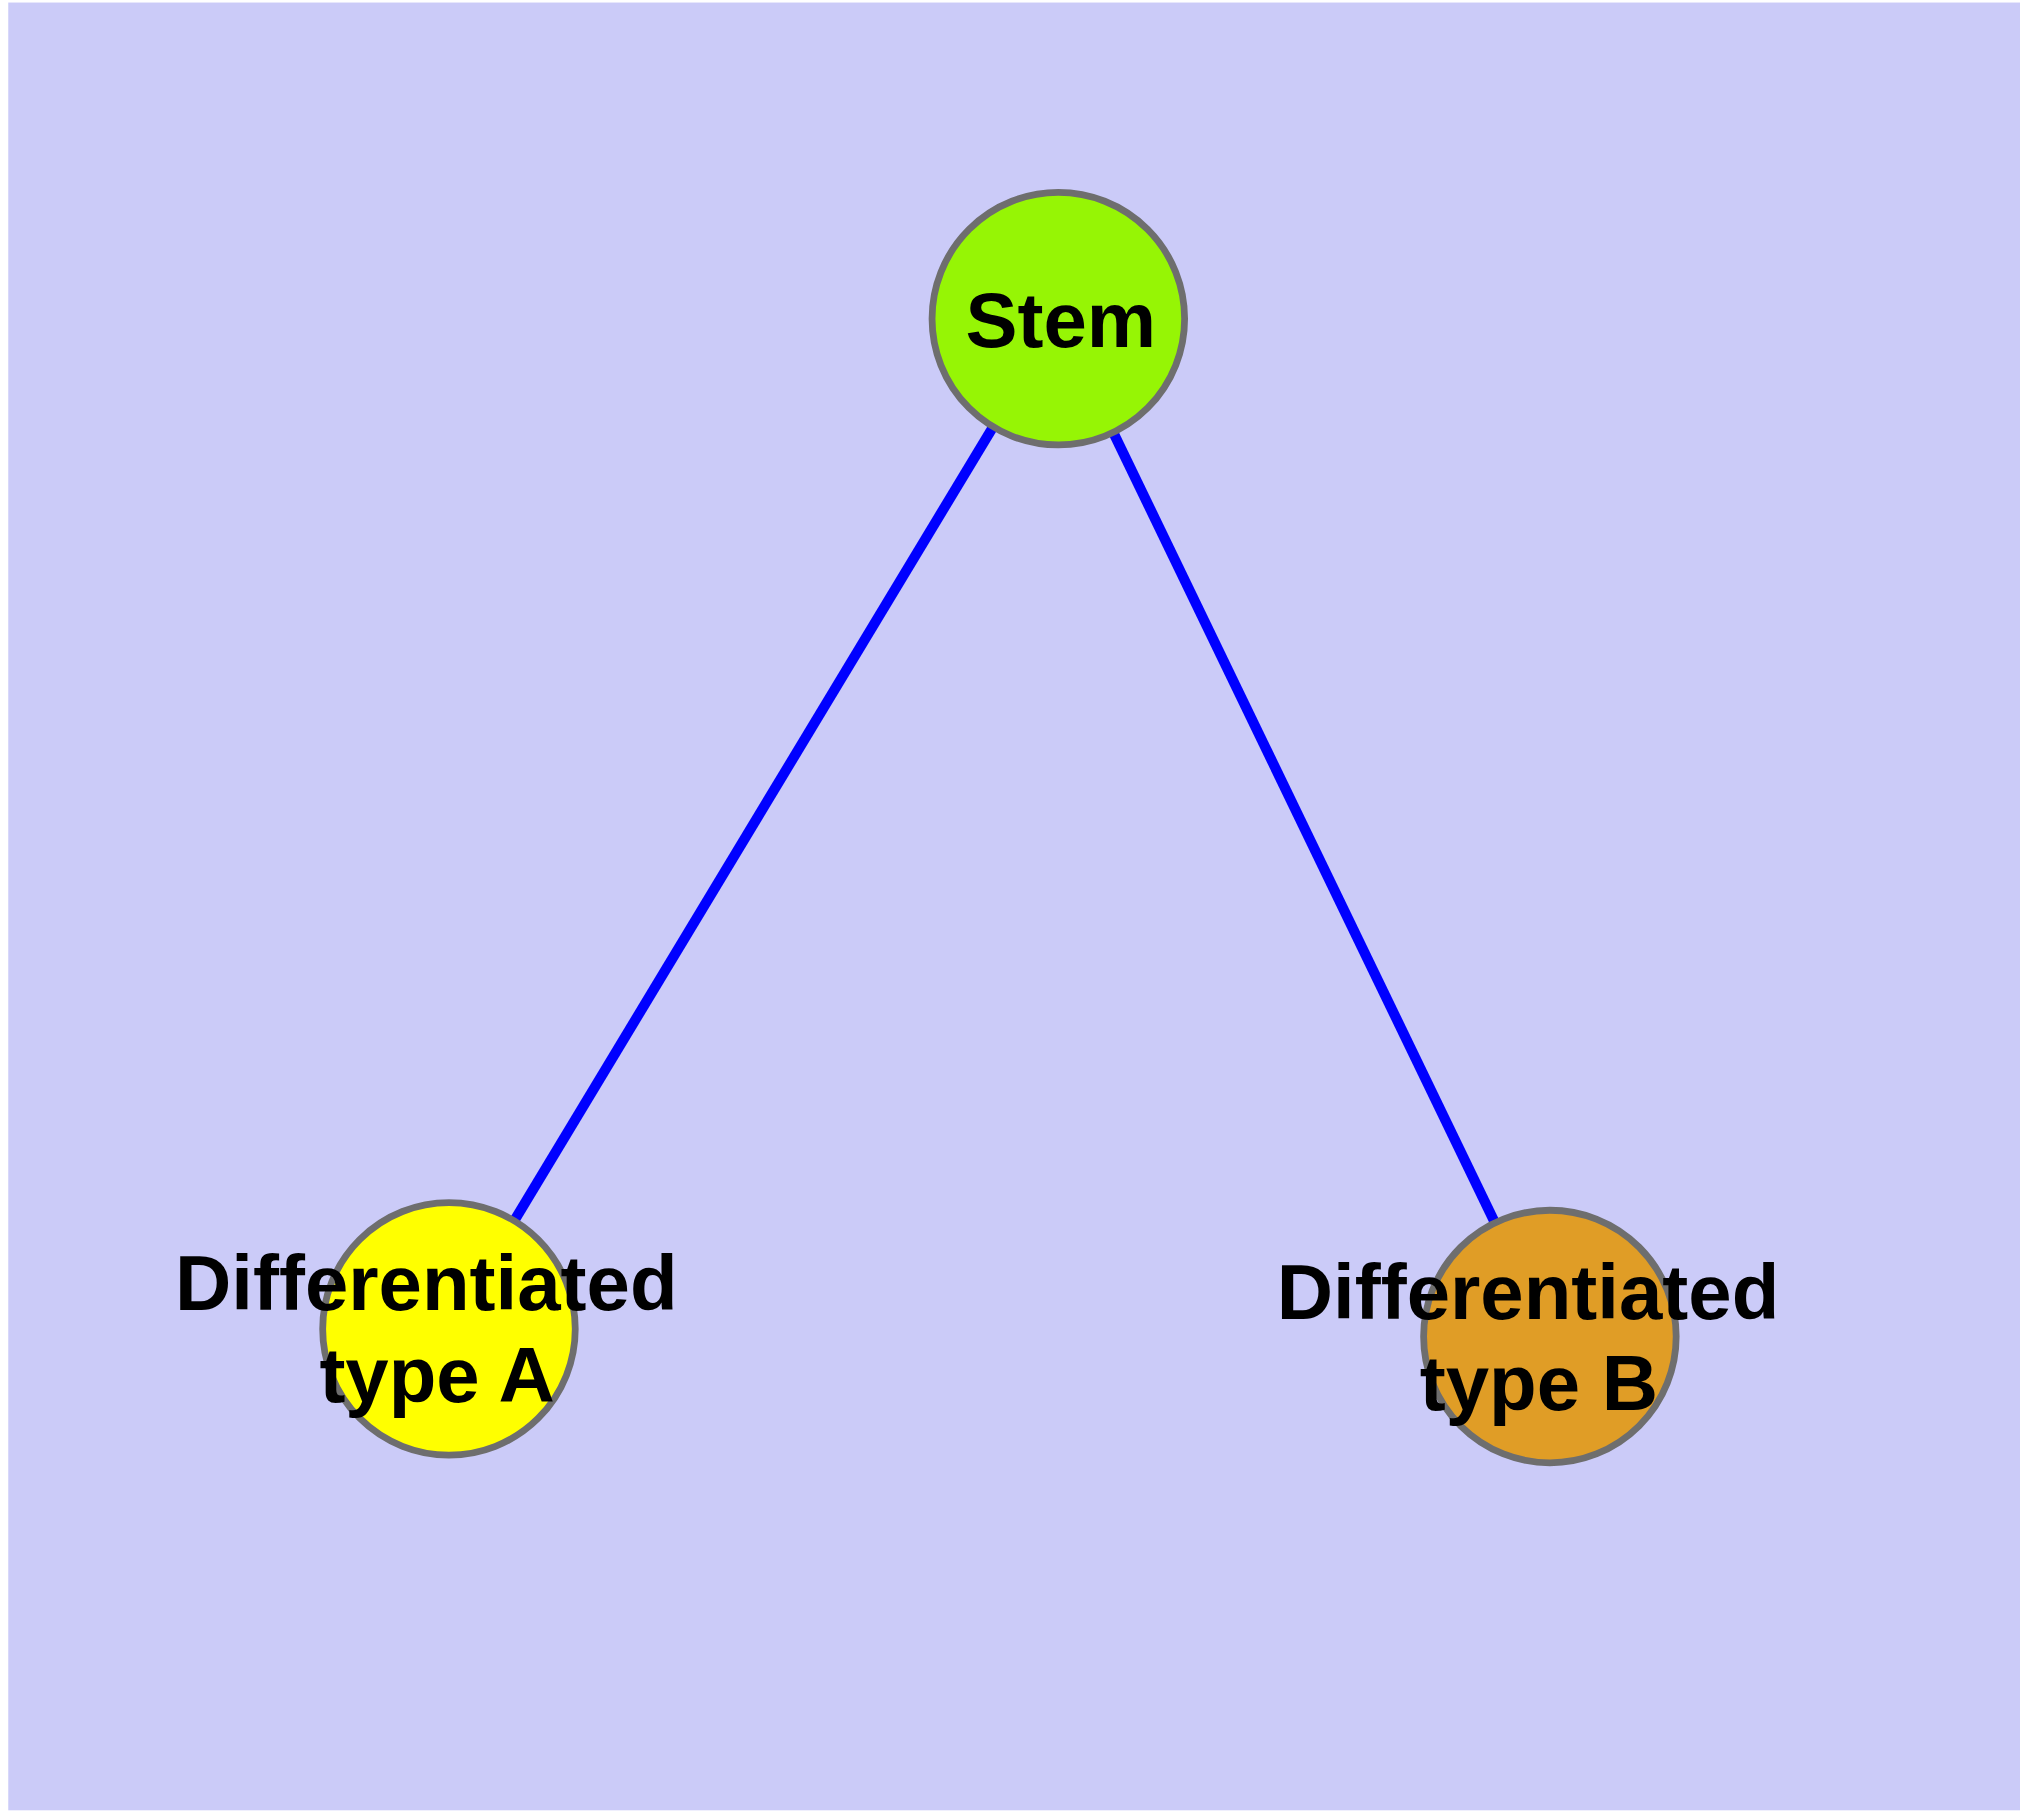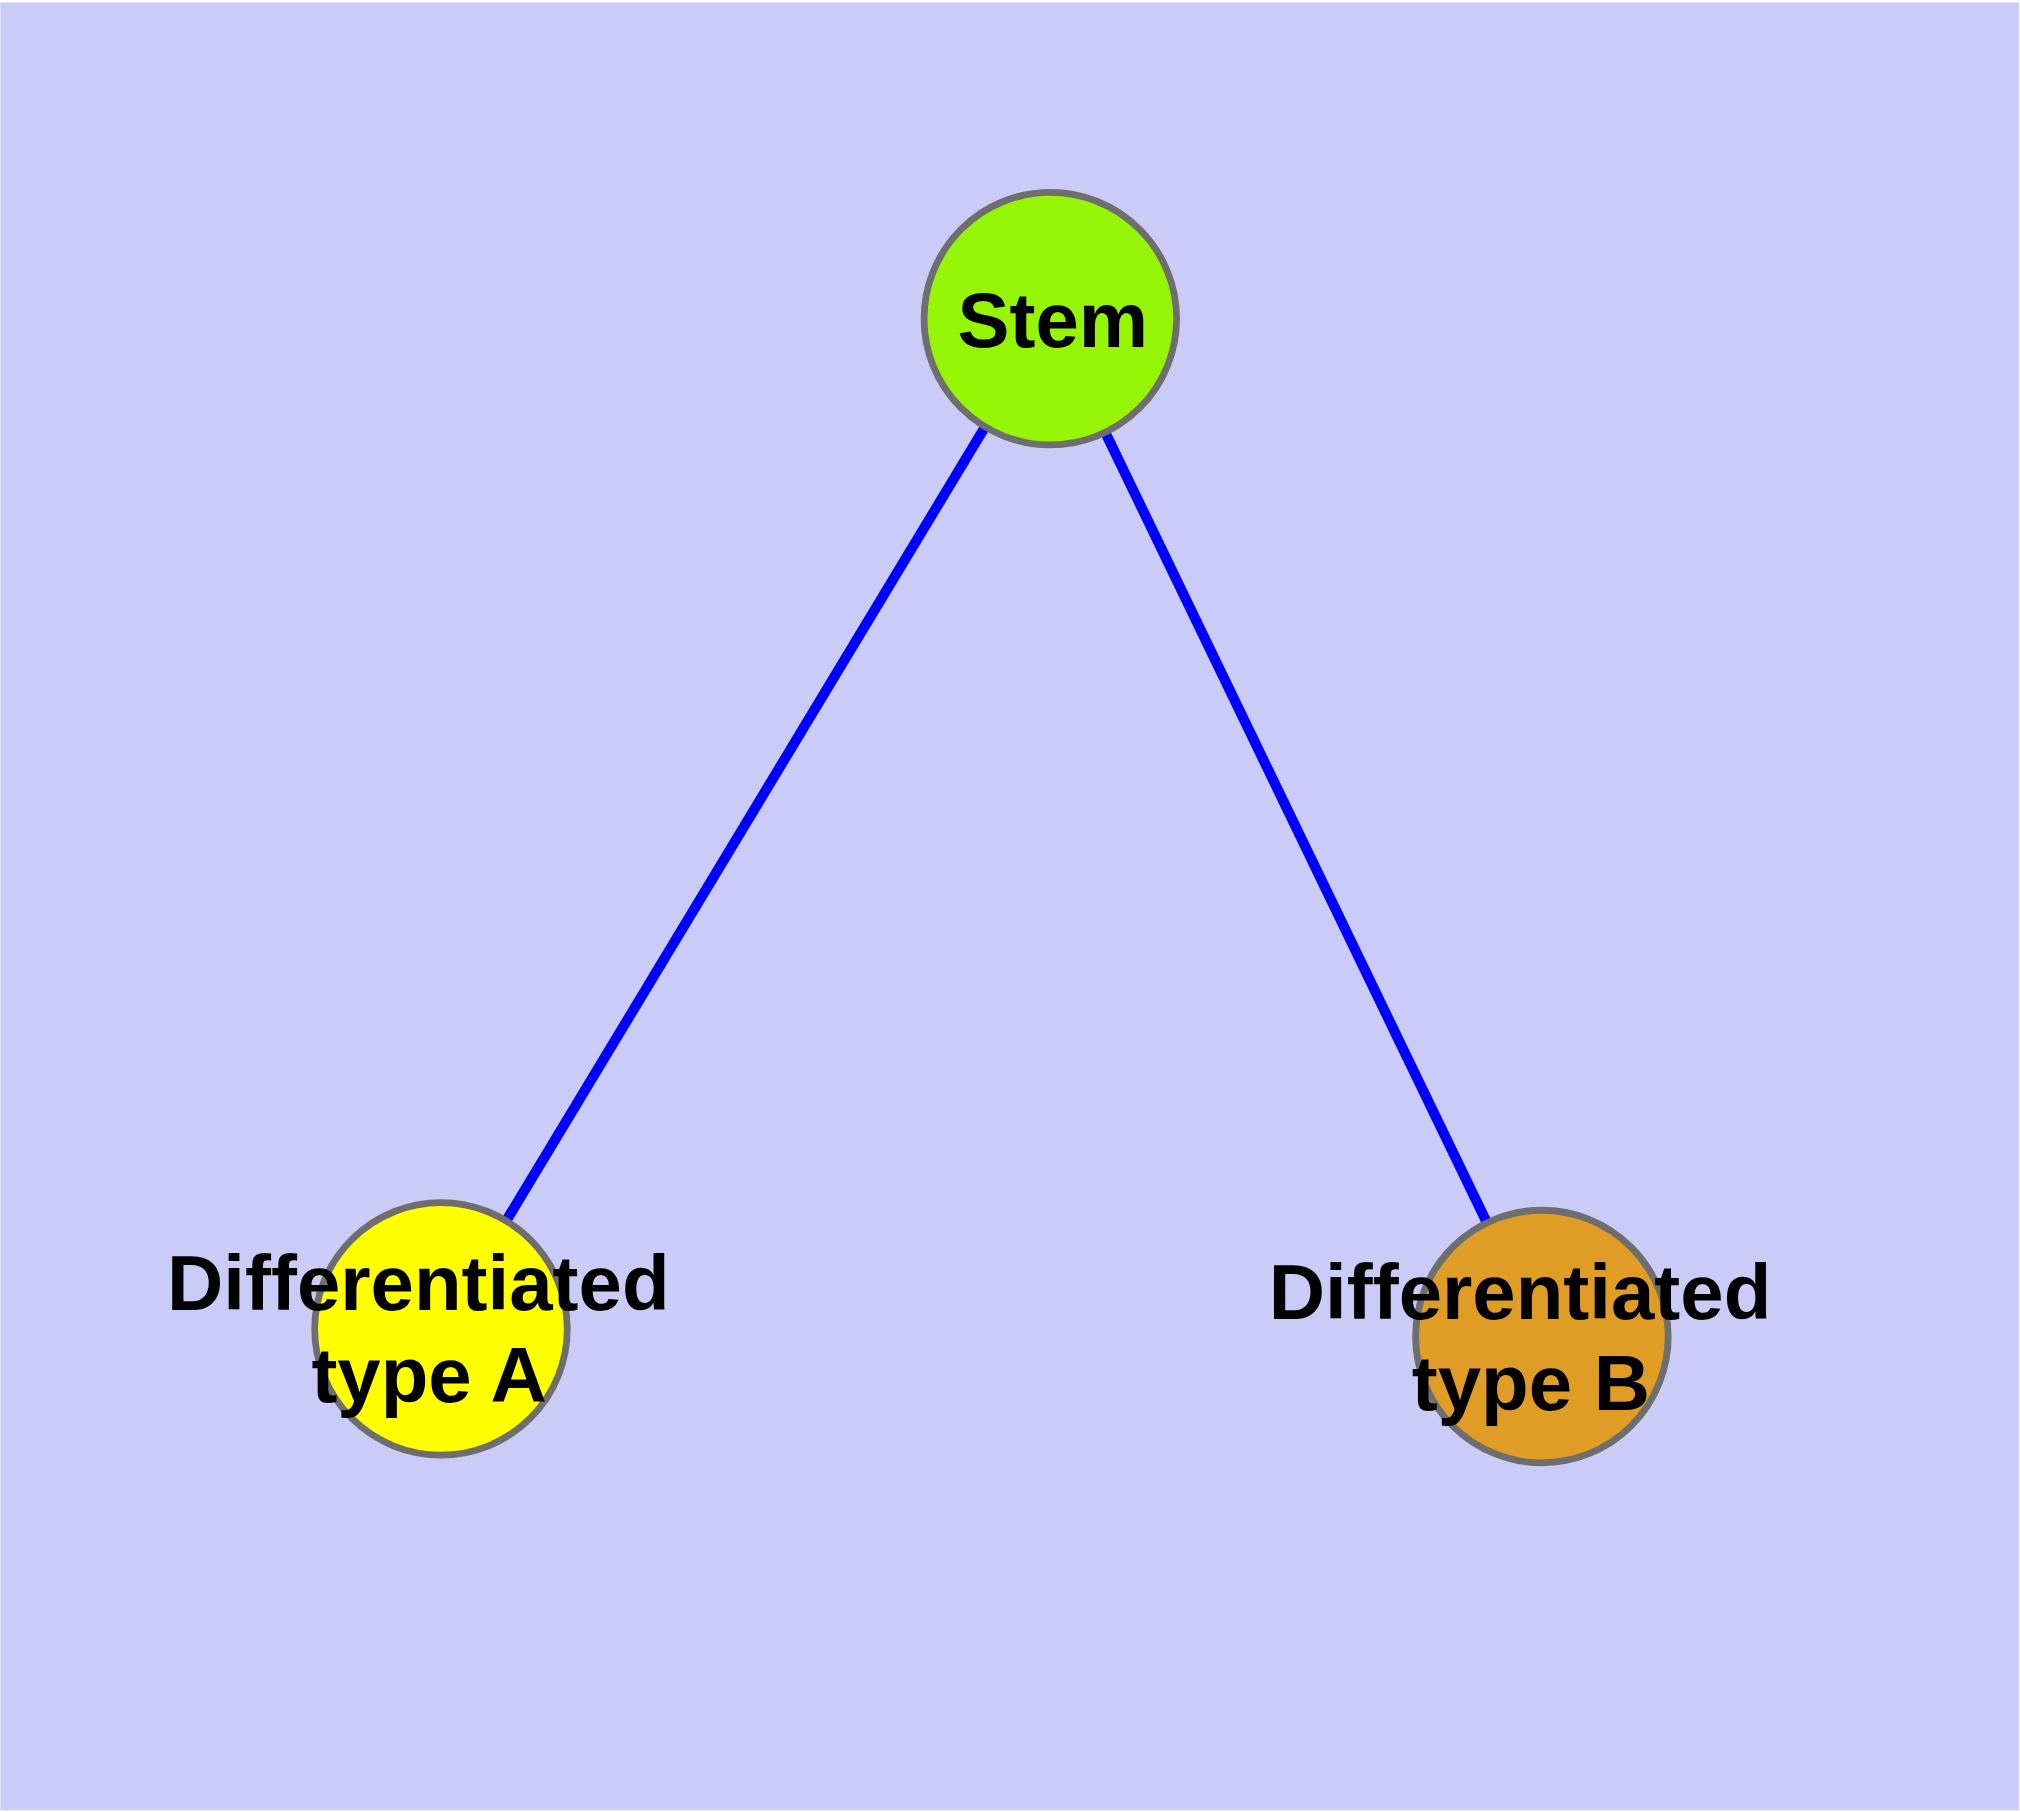--- a/index.html
+++ b/index.html
@@ -6,21 +6,21 @@
     margin: 0;
     padding: 0;
     width: 2021px;
     height: 1812px;
     background: #ffffff;
     overflow: hidden;
   }
   #stage {
     position: absolute;
     top: 0;
-    left: 0;
+    left: 8px;
     width: 1860px;
     height: 1812px;
   }
   svg {
     display: block;
   }
   .node-label {
     font-family: "Liberation Sans", sans-serif;
     font-weight: bold;
     font-size: 92px;

